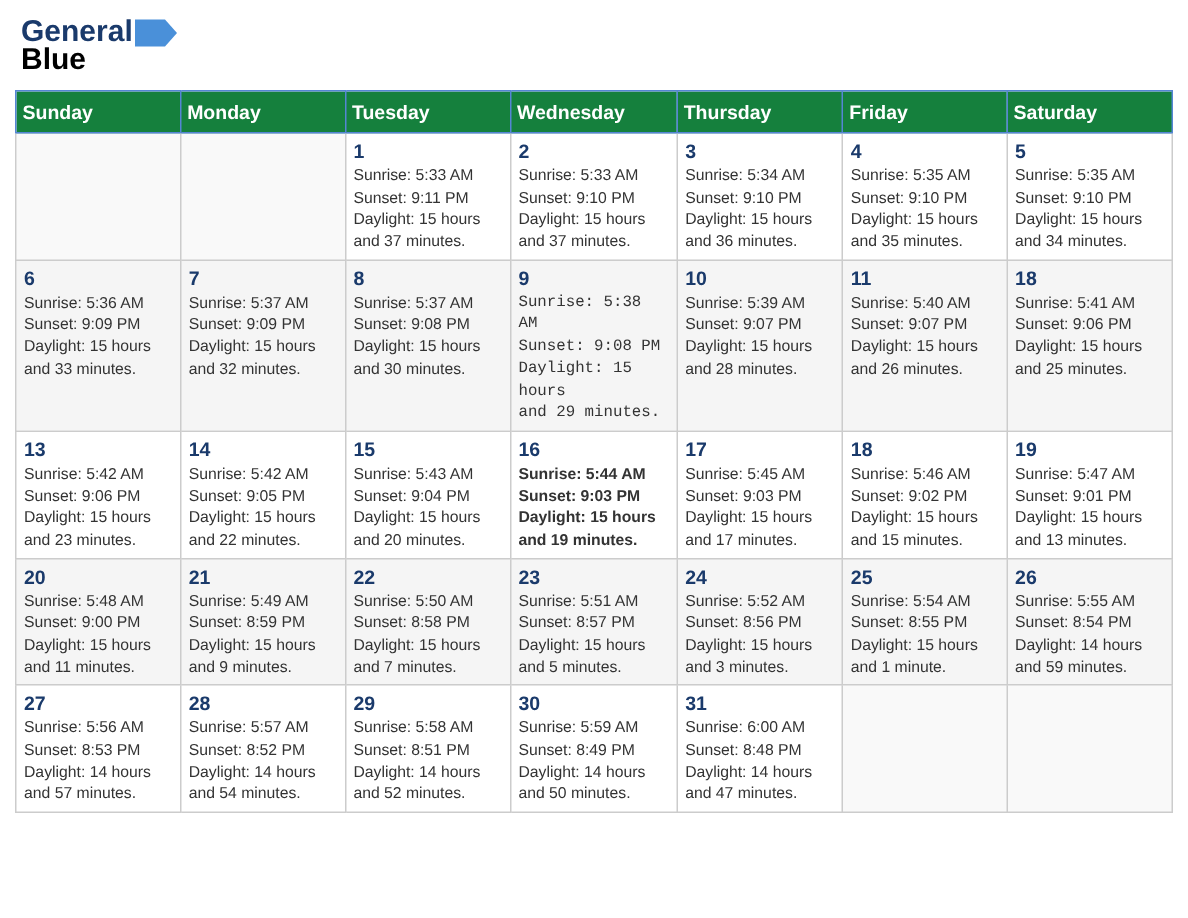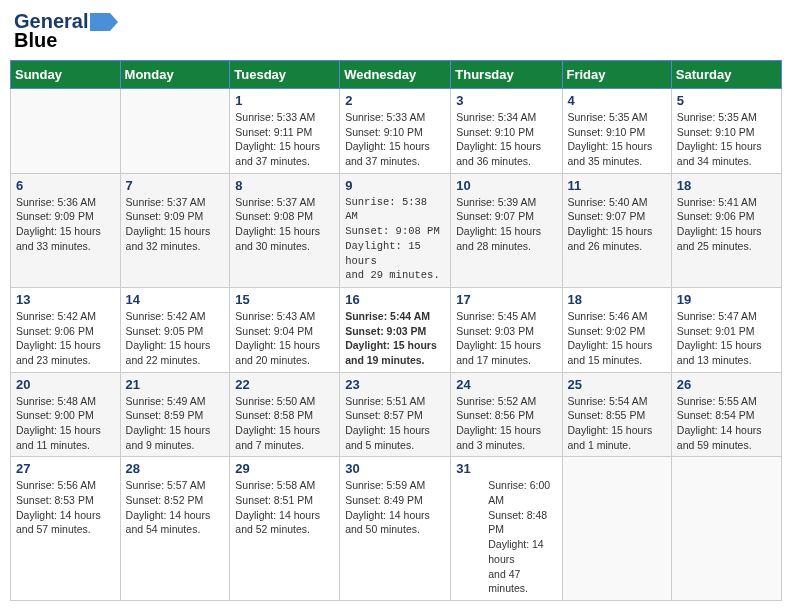--- a/index.html
+++ b/index.html
@@ -331,21 +331,21 @@
         </td>
         <td>
           <span class="day-num">30</span>
           <div class="day-detail" style="white-space: pre-line;">Sunrise: 5:59 AM
 Sunset: 8:49 PM
 Daylight: 14 hours
 and 50 minutes.</div>
         </td>
         <td>
           <span class="day-num">31</span>
-          <div class="day-detail" style="white-space: pre-line; margin-left: 32px;">Sunrise: 6:00 AM
+          <div class="day-detail" style="white-space: pre-line;">Sunrise: 6:00 AM
 Sunset: 8:48 PM
 Daylight: 14 hours
 and 47 minutes.</div>
         </td>
         <td class="empty"></td>
         <td class="empty"></td>
       </tr>
     </tbody>
 </table>
 

